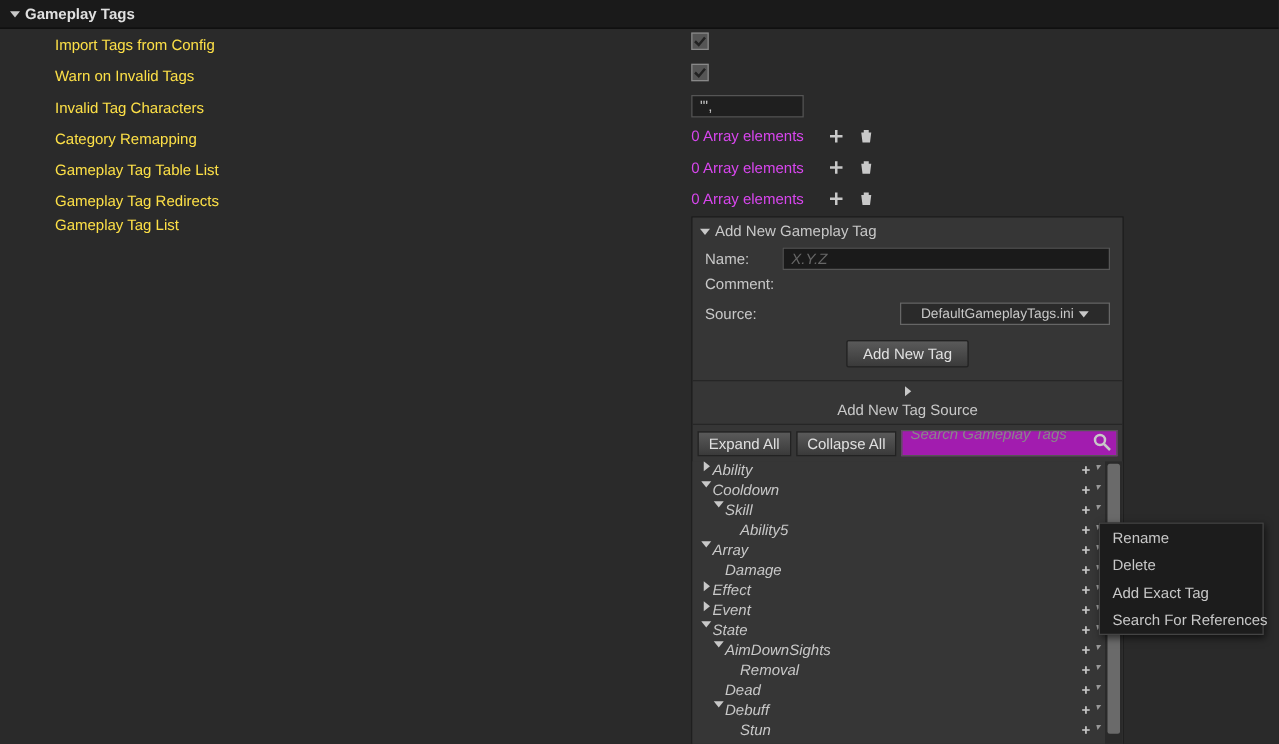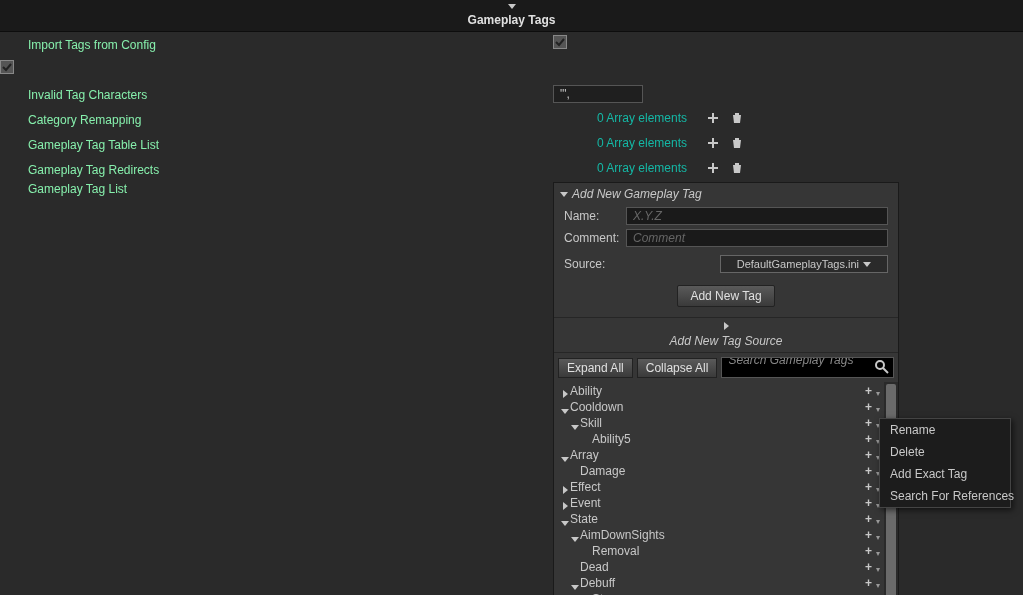--- a/index.html
+++ b/index.html
@@ -8,29 +8,28 @@
 
 .section-header {
   background: #1a1a1a;
   padding: 4px 8px;
   font-weight: bold;
   color: #e0e0e0;
   display: flex;
   align-items: center;
   gap: 4px;
   border-bottom: 1px solid #0d0d0d;
-  flex-direction: column;
 }
 .triangle-down { display:inline-block; width:0; height:0; border-left:4px solid transparent; border-right:4px solid transparent; border-top:5px solid #c8c8c8;}
 .triangle-right { display:inline-block; width:0; height:0; border-top:4px solid transparent; border-bottom:4px solid transparent; border-left:5px solid #c8c8c8;}
 
 
 .prop-grid { }
 .prop-row { display:flex; align-items:flex-start; min-height: 25px; }
-.prop-label-col { width: 553px; padding-left: 28px; padding-top:6px; color: #86efac; flex-shrink:0;}
+.prop-label-col { width: 553px; padding-left: 44px; padding-top:6px; color: #fde047; flex-shrink:0;}
 .prop-value-col { flex: 1; padding-top:3px; display:flex; align-items:center; gap:8px;}
 
 
 .prop-row.tall .prop-label-col { display:flex; align-items:center; padding-top:0;}
 
 
 .checkbox {
   width: 14px; height: 14px;
   background: #555;
   border: 1px solid #888;
@@ -46,21 +45,21 @@
   background: #1f1f1f;
   border: 1px solid #555;
   color: #c8c8c8;
   padding: 2px 6px;
   font-size: 12px;
   height: 18px;
 }
 .text-input::placeholder { color: #666; font-style: italic; }
 
 
-.array-text { color: #14b8a6; width: 100px; margin-left: 44px; }
+.array-text { color: #d946ef; width: 100px; }
 .icon-btn {
   width:16px; height:16px;
   display:inline-flex;
   align-items:center;
   justify-content:center;
   color:#c8c8c8;
   cursor:pointer;
 }
 
 
@@ -72,21 +71,20 @@
   flex-direction:column;
 }
 
 
 .panel-section-hdr {
   padding: 4px 6px;
   color: #c8c8c8;
   display:flex;
   align-items:center;
   gap:4px;
-  font-style:italic;
 }
 
 
 .form-row { display:flex; align-items:center; padding: 2px 10px; gap:6px;}
 .form-label { width: 56px; text-align:left; color:#c8c8c8;}
 .form-input {
   background: #1a1a1a;
   border: 1px solid #555;
   color:#c8c8c8;
   padding:2px 6px;
@@ -133,21 +131,21 @@
 .tool-btn {
   background: linear-gradient(#5a5a5a,#3a3a3a);
   border: 1px solid #222;
   color:#e0e0e0;
   padding: 2px 8px;
   font-size:12px;
   cursor:pointer;
 }
 .search-wrap { flex:1; position:relative; display:flex; align-items:center;}
 .search-input {
-  background: #000000;
+  background: #a21caf;
   border: 1px solid #555;
   color:#c8c8c8;
   padding: 2px 22px 17px 6px;
   font-size:12px;
   height: 20px;
   width:100%;
 }
 .search-input::placeholder { color:#888; font-style: italic;}
 .search-icon {
   position:absolute; right:4px; top:2px;
@@ -158,24 +156,25 @@
 .tag-tree {
   flex:1;
   overflow:hidden;
   position:relative;
   background:#363636;
   display:flex;
 }
 .tree-scroll { flex:1; overflow-y:auto;}
 .tree-row {
   display:flex;
-  align-items:flex-end;
+  align-items:flex-start;
   height: 16px;
   padding-right: 2px;
   color:#c8c8c8;
+  font-style:italic;
 }
 .tree-row .spacer { flex:1;}
 .tree-row .plus { color:#c8c8c8; cursor:pointer; padding: 0 2px; font-weight:bold;}
 .tree-row .caret { color:#999; cursor:pointer; padding: 0 2px; font-size:8px;}
 .tree-indent-0 { padding-left: 6px;}
 .tree-indent-1 { padding-left: 16px;}
 .tree-indent-2 { padding-left: 28px;}
 .tree-arrow { width:10px; display:inline-flex; justify-content:center;}
 
 .scrollbar-track { width:14px; background:#2a2a2a; position:relative;}
@@ -215,20 +214,21 @@
     <div class="prop-value-col">
       <div class="checkbox">
         <svg viewBox="0 0 10 10">
             <path d="M1 5 L4 8 L9 2" stroke="#222" stroke-width="2" fill="none"></path>
           </svg>
       </div>
     </div>
   </div>
 
   <div class="prop-row">
+    <div class="prop-label-col">Warn on Invalid Tags</div>
     <div class="prop-value-col">
       <div class="checkbox">
         <svg viewBox="0 0 10 10">
             <path d="M1 5 L4 8 L9 2" stroke="#222" stroke-width="2" fill="none"></path>
           </svg>
       </div>
     </div>
   </div>
 
   <div class="prop-row">
@@ -299,21 +299,20 @@
           <span class="triangle-down"></span>
           <span>Add New Gameplay Tag</span>
         </div>
 
         <div class="form-row">
           <div class="form-label">Name:</div>
           <input class="form-input" placeholder="X.Y.Z" style="">
         </div>
         <div class="form-row">
           <div class="form-label">Comment:</div>
-          <input class="form-input" placeholder="Comment" style="">
         </div>
         <div class="form-row" style="padding-top:6px; padding-bottom:4px;">
           <div class="form-label">Source:</div>
           <div style="flex:1; display:flex; justify-content:flex-end;">
             <div class="source-dropdown">
               <span>DefaultGameplayTags.ini</span>
               <span class="triangle-down" style="border-top-color:#c8c8c8;"></span>
             </div>
           </div>
         </div>

